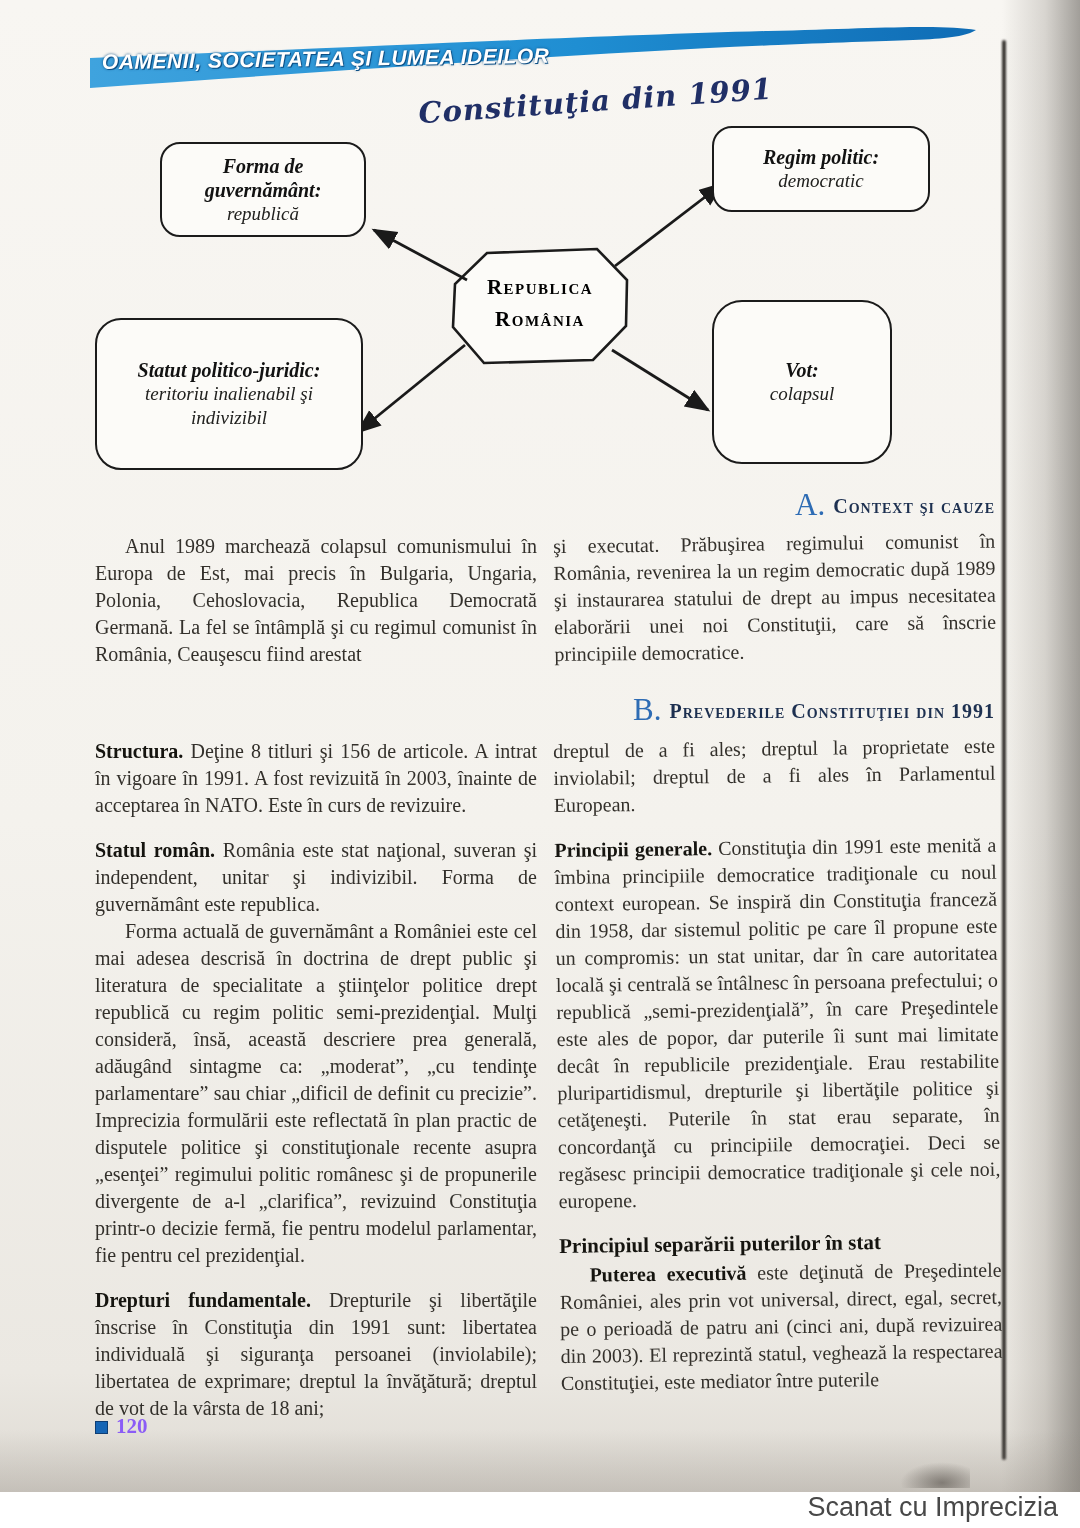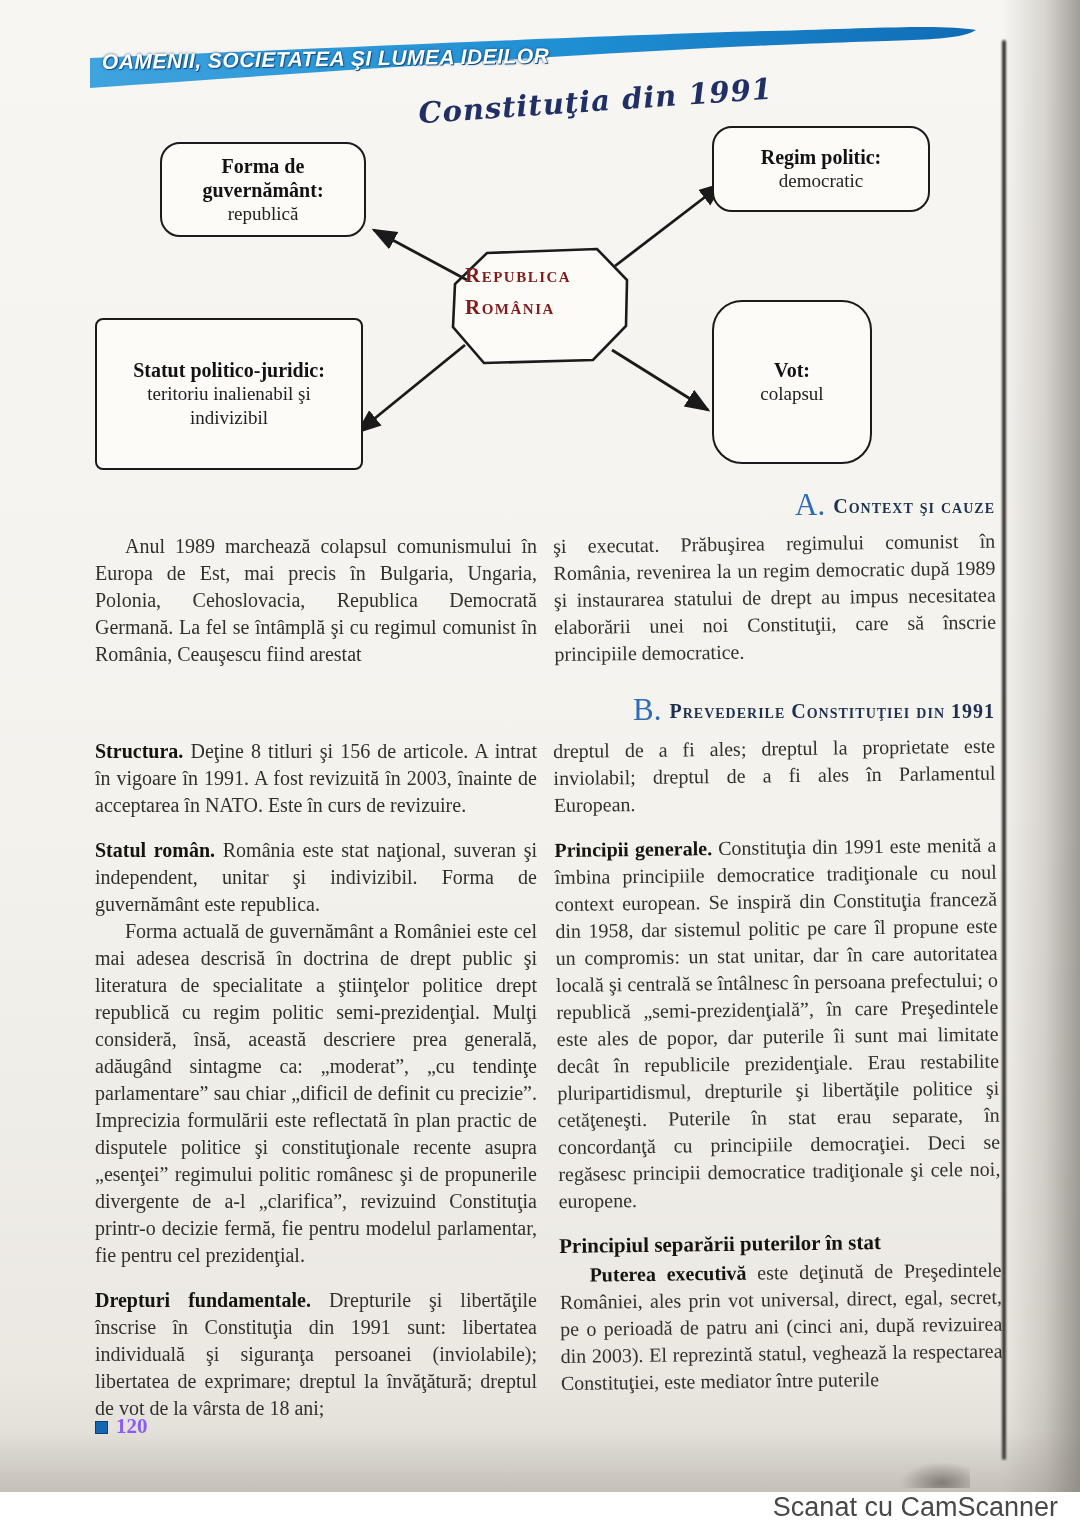--- a/index.html
+++ b/index.html
@@ -25,30 +25,30 @@
          text-shadow:1px 1px 0 #0d4f85,0 0 3px #0d4f85;}
   .handwritten{position:absolute;left:418px;top:84px;
          font-family:"DejaVu Serif",serif;font-style:italic;font-weight:bold;
          font-size:29px;color:#202f66;transform:rotate(-4deg);letter-spacing:1px;}
 
   
   .diagram{position:absolute;left:0;top:120px;width:1080px;height:368px;}
   .diagram svg{position:absolute;left:0;top:0;width:1080px;height:368px;}
   .dbox{position:absolute;box-sizing:border-box;background:#fcfbf8;
         border:2.5px solid #1b1b1b;display:flex;flex-direction:column;
-        justify-content:center;align-items:center;text-align:center;padding:6px 20px;}
+        justify-content:center;align-items:center;text-align:center;padding:6px 20px;font-style:italic;}
   .dbox .box-title{font-weight:bold;font-size:20px;color:#121212;line-height:1.2;}
   .dbox .box-body{font-size:19px;color:#21211f;line-height:1.25;}
   .box-1{left:160px;top:22px;width:206px;height:95px;border-radius:20px;}
   .box-2{left:712px;top:6px;width:218px;height:86px;border-radius:20px;}
-  .box-3{left:95px;top:198px;width:268px;height:152px;border-radius:8px;}
-  .box-4{left:712px;top:180px;width:160px;height:164px;border-radius:30px;}
-  .octagon-label{position:absolute;left:465px;top:140px;width:150px;
-        text-align:left;font-variant:small-caps;font-weight:bold;
-        font-size:21px;letter-spacing:1.5px;color:#7f1d1d;line-height:1.5;}
+  .box-3{left:95px;top:198px;width:268px;height:152px;border-radius:26px;}
+  .box-4{left:712px;top:180px;width:180px;height:164px;border-radius:30px;}
+  .octagon-label{position:absolute;left:465px;top:152px;width:150px;
+        text-align:center;font-variant:small-caps;font-weight:bold;
+        font-size:21px;letter-spacing:1.5px;color:#000000;line-height:1.5;}
 
   
   .content{position:absolute;left:95px;top:487px;width:900px;color:#33302b;}
   .sec-head{text-align:right;margin:0 0 10px 0;}
   .sec-letter{font-size:31px;color:#2e6cb4;font-weight:normal;vertical-align:-2px;}
   .sec-title{font-size:20px;font-weight:bold;font-variant:small-caps;
              color:#1d3050;letter-spacing:1px;margin-left:8px;}
   .cols{display:flex;gap:16px;font-family:Liberation Serif, serif;}
   .col{width:442px;font-size:20px;line-height:27px;text-align:justify;}
   .col-skew{transform:rotate(-.7deg);transform-origin:left top;}
@@ -175,14 +175,14 @@
 
   <div class="pagefoot">
     <span class="sq"></span><span>120</span>
   </div>
 
   <div class="page-edge-line"></div>
   <div class="right-edge-shade"></div>
   <div class="bottom-shade"></div>
   <div class="corner-smudge"></div>
   <div class="cam-strip"></div>
-  <div class="cam-text">Scanat cu CamScanner</div>
+  <div class="cam-text">Scanat cu Imprecizia</div>
 </div>
 
 </body></html>

